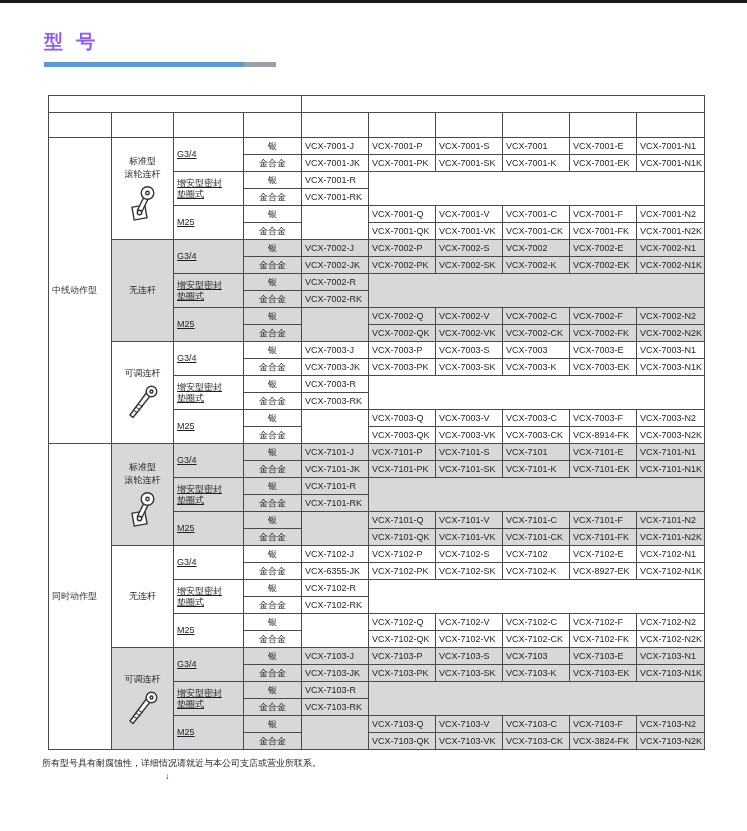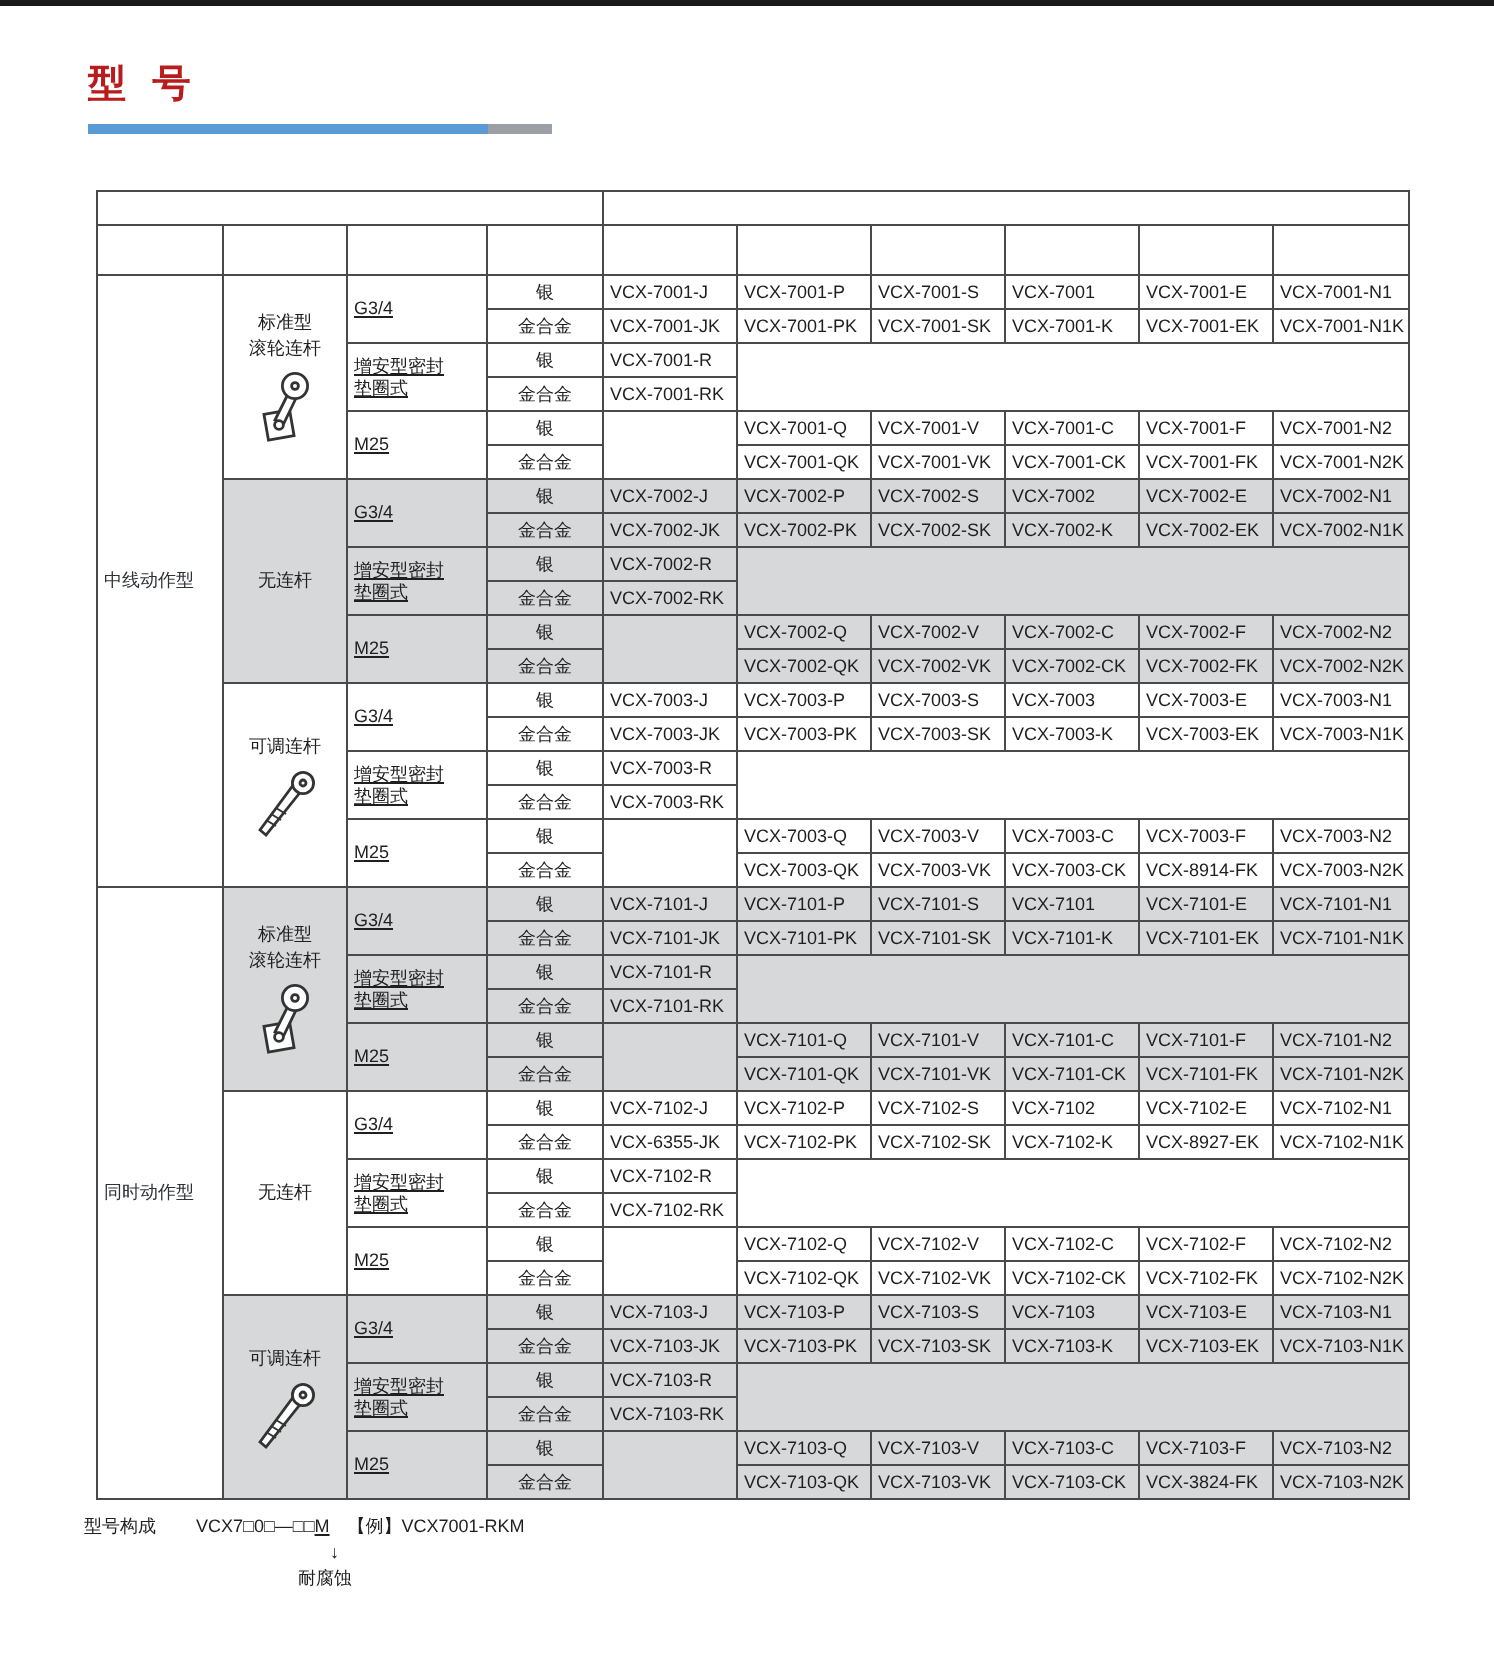--- a/index.html
+++ b/index.html
@@ -14,21 +14,21 @@
   *{box-sizing:border-box;}
   html,body{margin:0;padding:0;}
   body{
     width:747px;height:831px;background:#ffffff;color:#1f1f1f;
     font-family:"Liberation Sans","DejaVu Sans",sans-serif;
     overflow:hidden;
   }
   .top-bar{height:3px;background:var(--top-bar);width:100%;}
   .page-title{
     margin:26px 0 0 44px;font-size:19px;font-weight:600;
-    color:#b91c1c;letter-spacing:4px;
+    color:#8b5cf6;letter-spacing:4px;
   }
   .title-rule{margin:7px 0 0 44px;width:232px;height:5px;display:flex;}
   .title-rule .seg-blue{width:200px;height:100%;background:var(--accent-blue);}
   .title-rule .seg-gray{flex:1;height:100%;background:var(--accent-gray);}
 
   table.model-table{
     border-collapse:collapse;table-layout:fixed;
     margin:28px 0 0 48px;width:656px;
   }
   .model-table td,.model-table th{
@@ -493,20 +493,15 @@
         <td class="model-cell shaded">VCX-7103-QK</td>
         <td class="model-cell shaded">VCX-7103-VK</td>
         <td class="model-cell shaded">VCX-7103-CK</td>
         <td class="model-cell shaded">VCX-3824-FK</td>
         <td class="model-cell shaded">VCX-7103-N2K</td>
       </tr>
     </tbody>
 </table>
 
 <div class="footnotes">
-  <div class="comp-line">
-    <span class="comp-label">型号构成</span>
-    <span class="comp-code"><span>VCX7□0□—□□</span><span class="m-underline">M</span></span>
-    <span class="comp-example">【例】VCX7001-RKM</span>
-  </div>
+  <div>所有型号具有耐腐蚀性，详细情况请就近与本公司支店或营业所联系。</div>
   <div class="arrow-line">↓</div>
-  <div class="corrosion-line">耐腐蚀</div>
 </div>
 
 </body></html>

